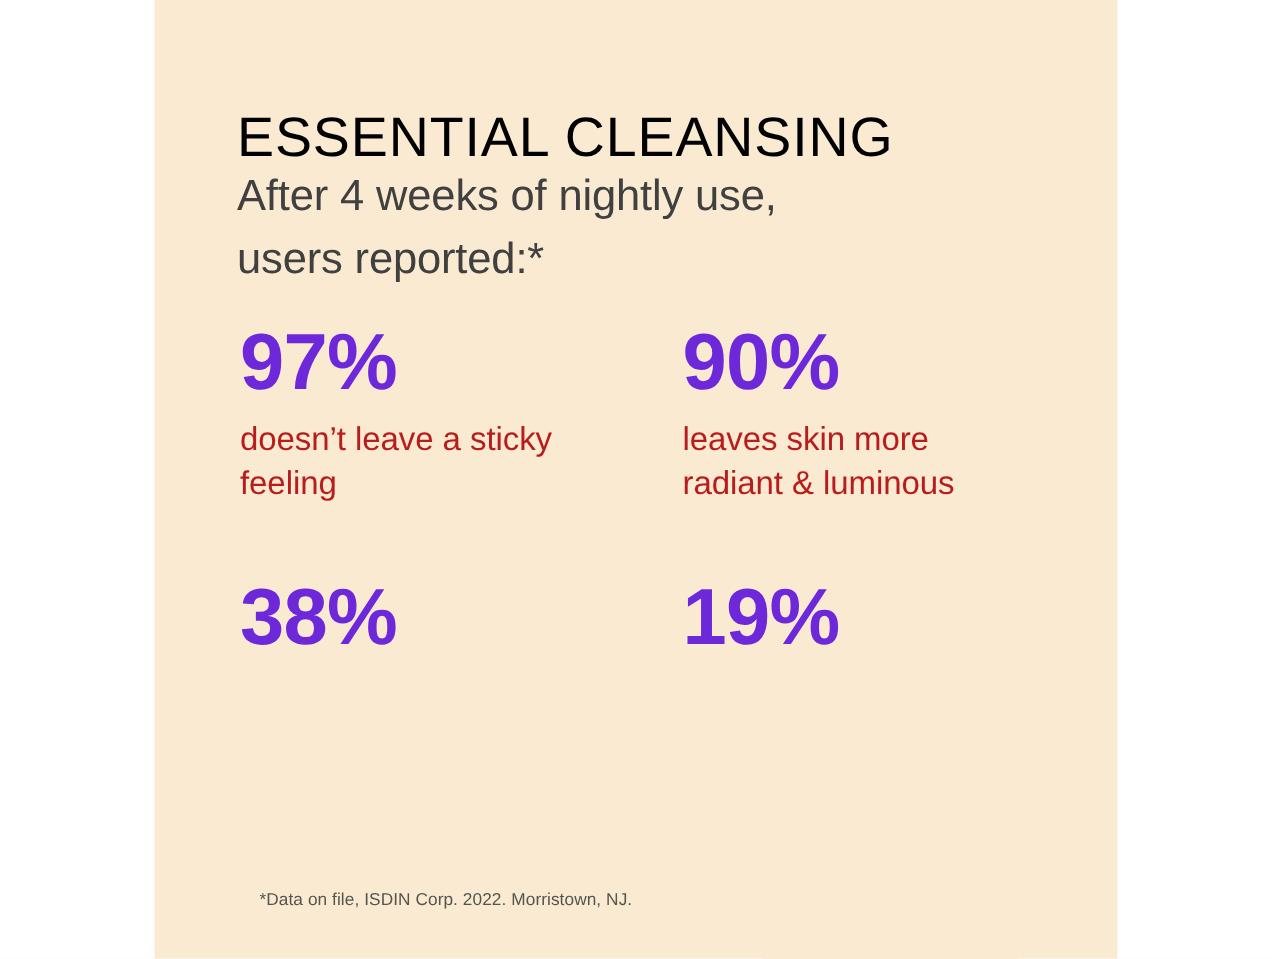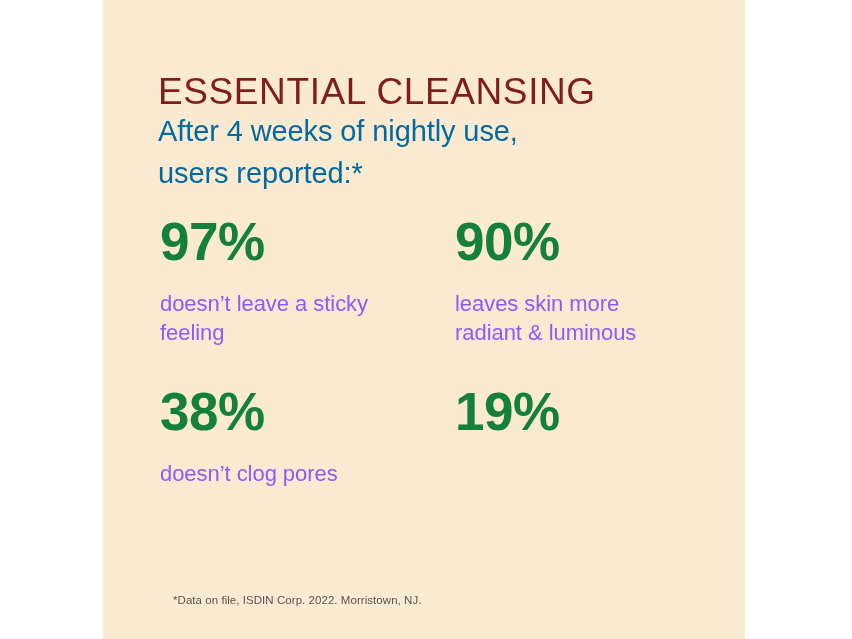--- a/index.html
+++ b/index.html
@@ -41,34 +41,34 @@
 
   
   .page-title {
     position: absolute;
     left: 0;
     top: 44px;
     font-size: 37px;
     line-height: 46px;
     font-weight: 400;
     letter-spacing: 0.6px;
-    color: #7f1d1d;
+    color: #000000;
     white-space: nowrap;
   }
 
   .page-subtitle {
     position: absolute;
     left: 0;
     top: 110px;
     width: 540px;
     font-size: 29px;
     line-height: 42px;
     font-weight: 400;
     letter-spacing: -0.1px;
-    color: #0369a1;
+    color: #404040;
   }
   .page-subtitle .sub-line {
     display: block;
     white-space: nowrap;
   }
 
   
   #stats-grid {
     position: absolute;
     left: 0;
@@ -83,31 +83,31 @@
   .stat-block.col-left  { left: 2px; }
   .stat-block.col-right { left: 297px; }
   .stat-block.row-top    { top: 0px; }
   .stat-block.row-bottom { top: 170px; }
 
   .stat-value {
     font-size: 53px;
     line-height: 58px;
     font-weight: 700;
     letter-spacing: -0.5px;
-    color: #15803d;
+    color: #6d28d9;
     margin: 0;
   }
 
   .stat-label {
     font-size: 22px;
     line-height: 29px;
     font-weight: 400;
     letter-spacing: -0.05px;
-    color: #8b5cf6;
-    margin: 18px 0 0 0;
+    color: #b91c1c;
+    margin: 7px 0 0 0;
     max-width: 232px;
   }
 
   
   .footnote {
     position: absolute;
     left: 15px;
     top: 592px;
     font-size: 11.5px;
     line-height: 16px;
@@ -138,21 +138,20 @@
           <div class="stat-label">doesn’t leave a sticky feeling</div>
         </div>
 
         <div class="stat-block col-right row-top">
           <div class="stat-value">90%</div>
           <div class="stat-label">leaves skin more radiant &amp; luminous</div>
         </div>
 
         <div class="stat-block col-left row-bottom">
           <div class="stat-value">38%</div>
-          <div class="stat-label">doesn’t clog pores</div>
         </div>
 
         <div class="stat-block col-right row-bottom">
           <div class="stat-value">19%</div>
         </div>
 
       </div>
 
       <div class="footnote">*Data on file, ISDIN Corp. 2022. Morristown, NJ.</div>
 

